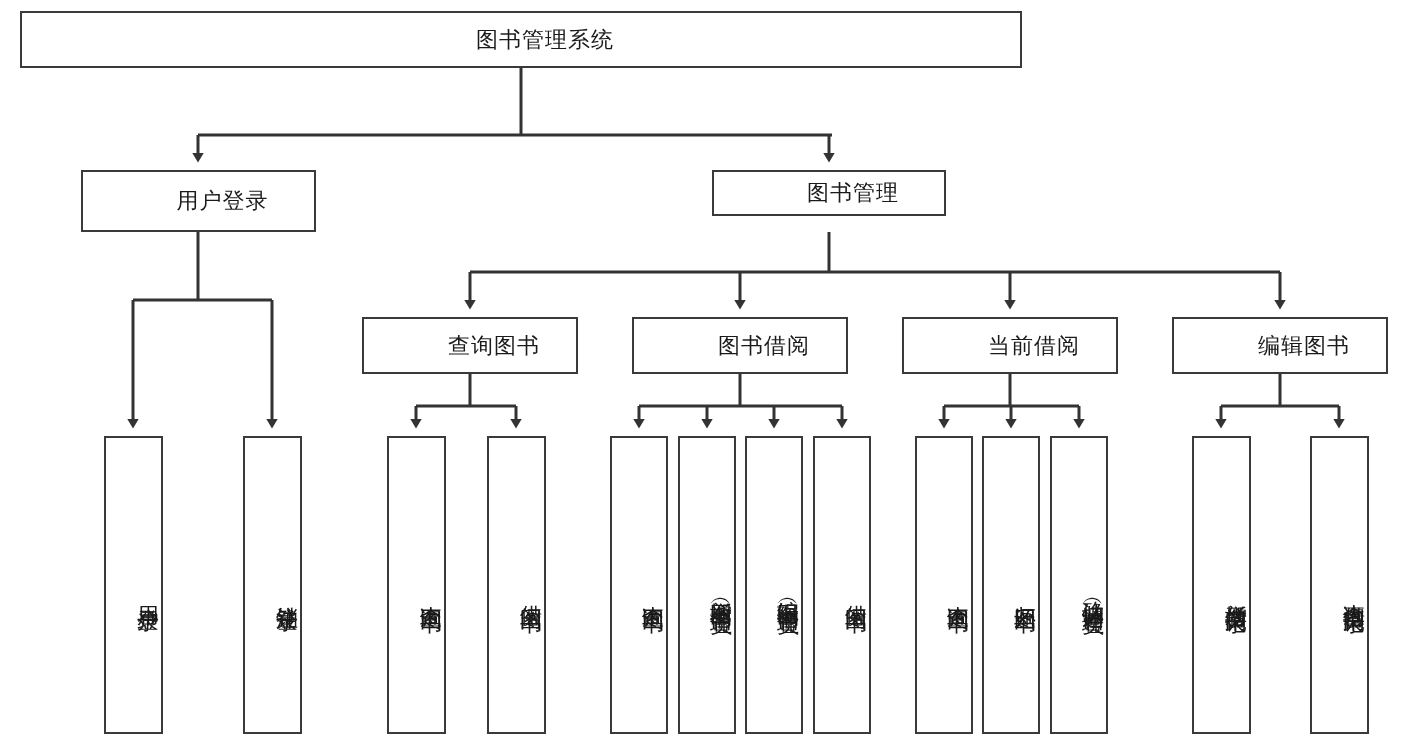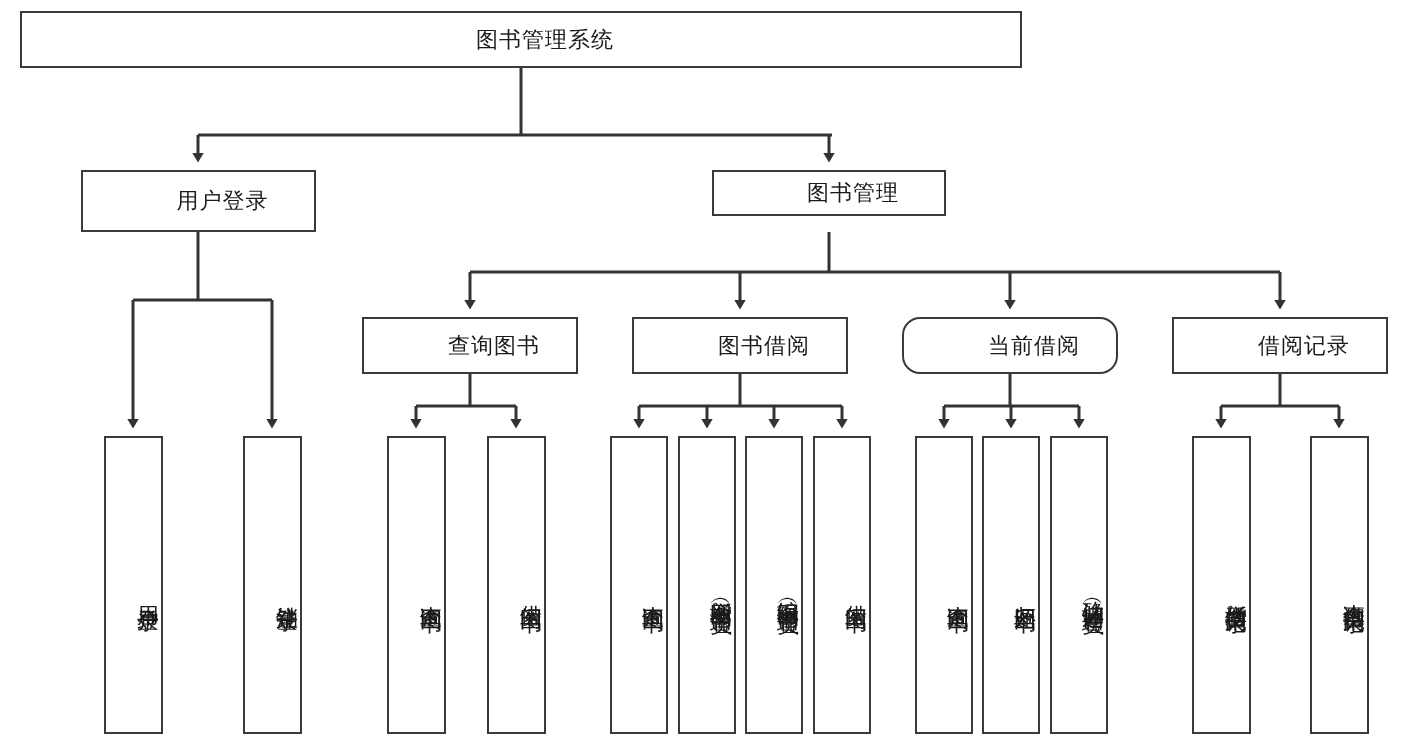--- a/index.html
+++ b/index.html
@@ -73,22 +73,22 @@
     </g>
   </svg>
 
   <div class="node h" style="left:20px;top:11px;width:1002px;height:57px;">图书管理系统</div>
 
   <div class="node h" style="left:81px;top:170px;width:235px;height:62px;">用户登录</div>
   <div class="node h" style="left:712px;top:170px;width:234px;height:46px;">图书管理</div>
 
   <div class="node h" style="left:362px;top:317px;width:216px;height:57px;">查询图书</div>
   <div class="node h" style="left:632px;top:317px;width:216px;height:57px;font-family:Liberation Serif, serif;">图书借阅</div>
-  <div class="node h" style="left:902px;top:317px;width:216px;height:57px;border-radius:18px;">当前借阅</div>
-  <div class="node h" style="left:1172px;top:317px;width:216px;height:57px;">借阅记录</div>
+  <div class="node h" style="left:902px;top:317px;width:216px;height:57px;">当前借阅</div>
+  <div class="node h" style="left:1172px;top:317px;width:216px;height:57px;">编辑图书</div>
 
   <div class="node v" style="left:104px;top:436px;width:59px;height:298px;">
       <span>用户登录</span>
     </div>
   <div class="node v" style="left:243px;top:436px;width:59px;height:298px;">
       <span>注销登录</span>
     </div>
 
   <div class="node v" style="left:387px;top:436px;width:59px;height:298px;">
       <span>查询图书</span>

